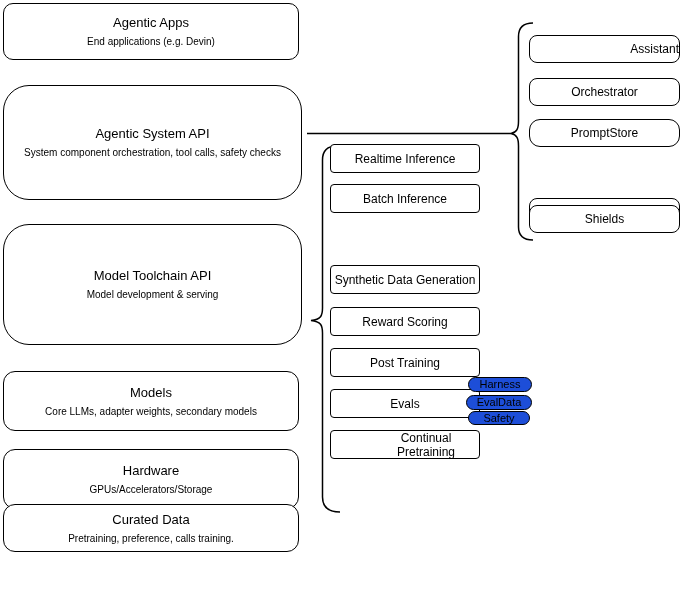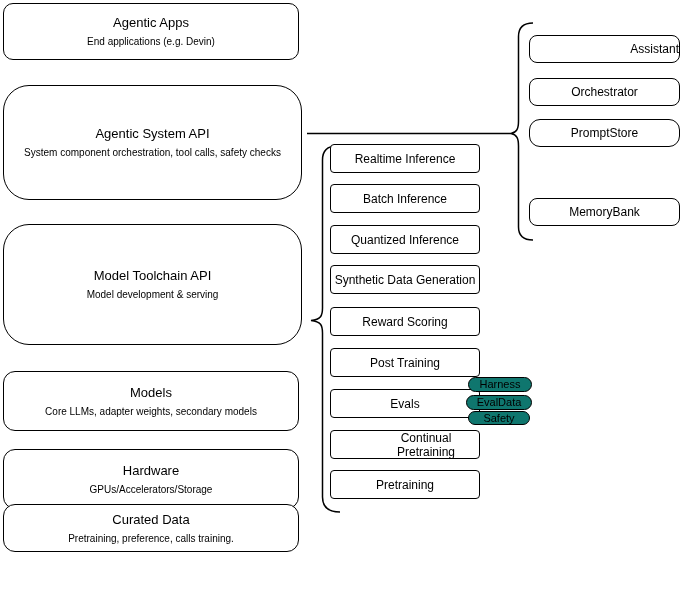--- a/index.html
+++ b/index.html
@@ -45,21 +45,21 @@
   
   .rbox {
     left: 529px; width: 151px; height: 28px;
     border-radius: 8px;
     font-size: 12px;
   }
   
   .pill {
     position: absolute;
     box-sizing: border-box;
-    background: #0f766e;
+    background: #1d4ed8;
     border: 1.5px solid #000000;
     border-radius: 999px;
     display: flex;
     align-items: center;
     justify-content: center;
     font-size: 11px;
     line-height: 11px;
   }
 </style>
 </head>
@@ -105,40 +105,34 @@
     <div class="title">Curated Data</div>
     <div class="subtitle">Pretraining, preference, calls training.</div>
   </div>
 
   <div class="box mbox" style="top:144px;">
     <span>Realtime Inference</span>
   </div>
   <div class="box mbox" style="top:184px;">
     <span>Batch Inference</span>
   </div>
-  <div class="box mbox" style="top:225px;">
-    <span>Quantized Inference</span>
-  </div>
   <div class="box mbox" style="top:265px;">
     <span>Synthetic Data Generation</span>
   </div>
   <div class="box mbox" style="top:307px;">
     <span>Reward Scoring</span>
   </div>
   <div class="box mbox" style="top:348px;">
     <span>Post Training</span>
   </div>
   <div class="box mbox" style="top:389px;">
     <span>Evals</span>
   </div>
   <div class="box mbox" style="top:430px;padding-left:42px;">
     <span>Continual Pretraining</span>
-  </div>
-  <div class="box mbox" style="top:470px;">
-    <span>Pretraining</span>
   </div>
 
   <div class="pill" style="left:468px; top:377px; width:64px; height:15px;">
     <span>Harness</span>
   </div>
   <div class="pill" style="left:466px; top:395px; width:66px; height:15px;justify-content:center;">
     <span>EvalData</span>
   </div>
   <div class="pill" style="left:468px; top:411px; width:62px; height:14px;">
     <span>Safety</span>
@@ -149,14 +143,17 @@
   </div>
   <div class="box rbox" style="top:78px;">
     <span>Orchestrator</span>
   </div>
   <div class="box rbox" style="top:119px;border-radius:11px;">
     <span>PromptStore</span>
   </div>
   <div class="box rbox" style="top:162px;margin-top:36px;">
     <span>MemoryBank</span>
   </div>
+  <div class="box rbox" style="top:205px;">
+    <span>Shields</span>
+  </div>
 
 </div>
 
 </body></html>

